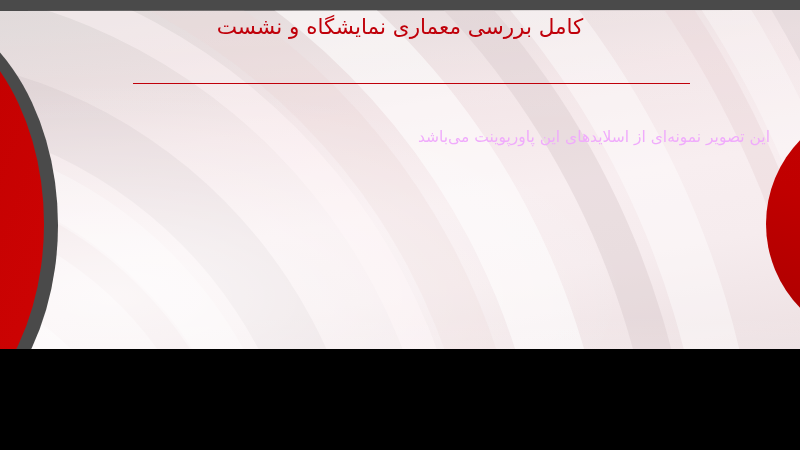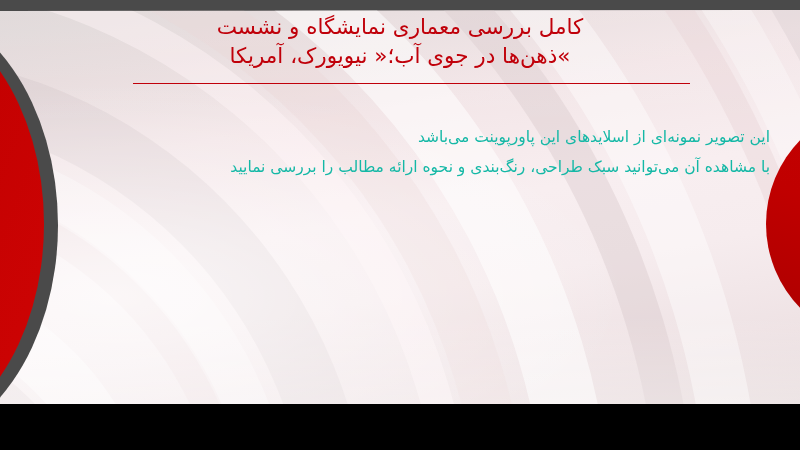--- a/index.html
+++ b/index.html
@@ -4,21 +4,21 @@
 <style>
   html, body {
     margin: 0;
     padding: 0;
     background: #000;
   }
 
   #slide {
     position: relative;
     width: 800px;
-    height: 404px;
+    height: 349px;
     overflow: hidden;
     background: #464646;
     font-family: "DejaVu Sans", "Liberation Sans", sans-serif;
   }
 
   
   .frame-band {
     position: absolute;
     left: 0;
     width: 800px;
@@ -184,21 +184,21 @@
   .body-block {
     position: absolute;
     z-index: 6;
     top: 122px;
     right: 30px;
     left: 120px;
     text-align: right;
     direction: rtl;
   }
   .body-line {
-    color: #14b8a6;
+    color: #f0abfc;
     font-size: 15.5px;
     line-height: 30px;
     font-weight: 400;
     white-space: nowrap;
   }
 </style>
 </head>
 <body>
 
 <div id="slide">
@@ -231,22 +231,20 @@
   </div>
 
   <div class="panel-edge-bottom"></div>
 
   <div class="left-crescent-outline"></div>
   <div class="left-crescent"></div>
   <div class="right-circle"></div>
 
   <div class="title-block">
     <div class="title-line">کامل بررسی معماری نمایشگاه و نشست</div>
-    <div class="title-line">»ذهن‌ها در جوی آب؛« نیویورک، آمریکا</div>
   </div>
   <div class="title-rule"></div>
 
   <div class="body-block">
     <div class="body-line">این تصویر نمونه‌ای از اسلایدهای این پاورپوینت می‌باشد</div>
-    <div class="body-line">با مشاهده آن می‌توانید سبک طراحی، رنگ‌بندی و نحوه ارائه مطالب را بررسی نمایید</div>
   </div>
 
 </div>
 
 </body></html>

